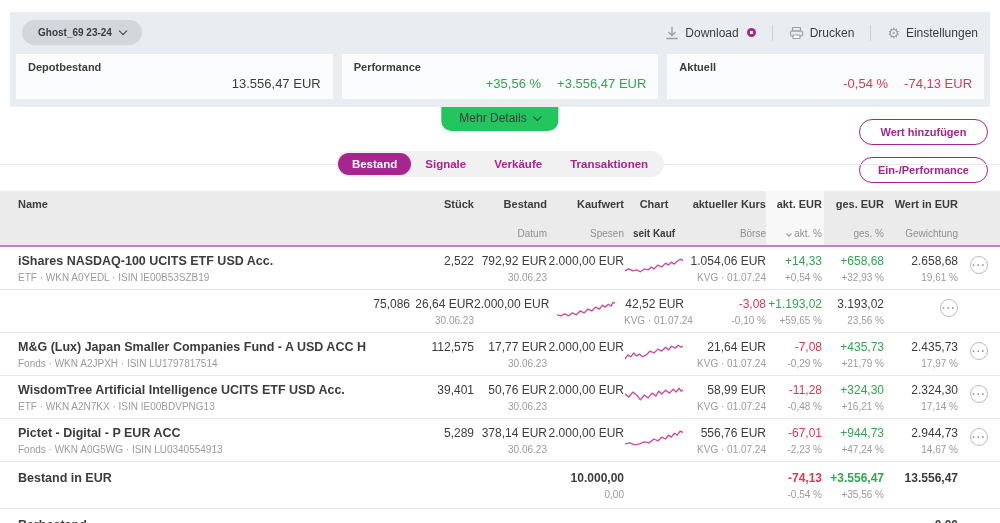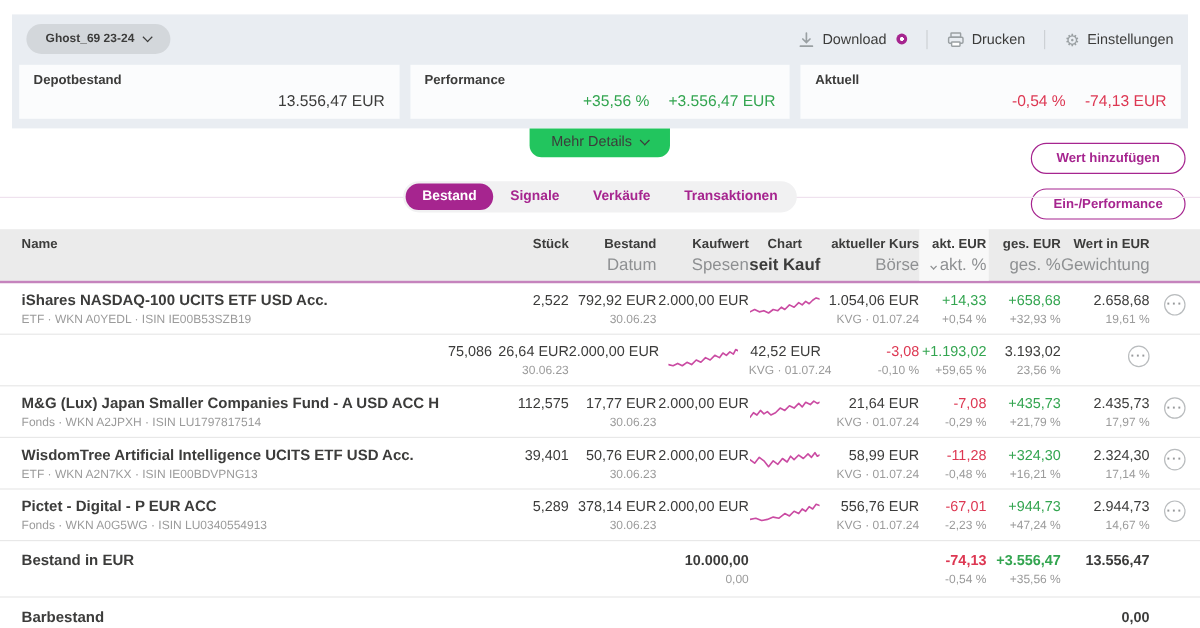--- a/index.html
+++ b/index.html
@@ -47,21 +47,21 @@
   .tabs-row::before { content:''; position:absolute; left:0; right:0; top:50%; height:1px; background:#efe2ee; }
   .tab-group { position:relative; display:flex; align-items:center; background:#f1f1f2; border-radius:14px; padding:2px; }
   .tab { font-size:11.5px; font-weight:700; color:#a6258f; padding:5px 14px; border-radius:13px; cursor:pointer; white-space:nowrap; }
   .tab.active { background:#a6258f; color:#fff; }
 
   
   .trow { display:grid; grid-template-columns:392px 64px 73px 77px 60px 82px 56px 62px 74px 30px;
           padding:0 12px 0 18px; align-items:start; }
   .thead { background:#ebebeb; border-bottom:2px solid #c583bd; }
   .thead .hcell { padding:7px 0 6px 0; text-align:right; font-size:11px; font-weight:700; cursor:pointer; }
-  .thead .hcell .h2 { font-weight:400; font-size:14px; color:#8e9092; margin-top:2px; white-space:nowrap; }
+  .thead .hcell .h2 { font-weight:400; font-size:10px; color:#8e9092; margin-top:18px; white-space:nowrap; }
   .thead .h-name { text-align:left; }
   .thead .h-chart { text-align:center; }
   .thead .h-akt { background:#f8f8f8; padding-left:6px; padding-right:2px; margin-right:-2px; }
 
   .cell { min-width:0; }
   .asset { min-height:40px; border-bottom:1px solid #e8e8e8; padding-top:7px; padding-bottom:6px; }
   .name .title { font-size:12.5px; font-weight:700; line-height:15px; cursor:pointer; white-space:nowrap; }
   .name .sub { font-size:10px; color:#9b9b9b; margin-top:3px; white-space:nowrap; }
   .num { text-align:right; }
   .num .l1 { font-size:12px; line-height:15px; white-space:nowrap; }

